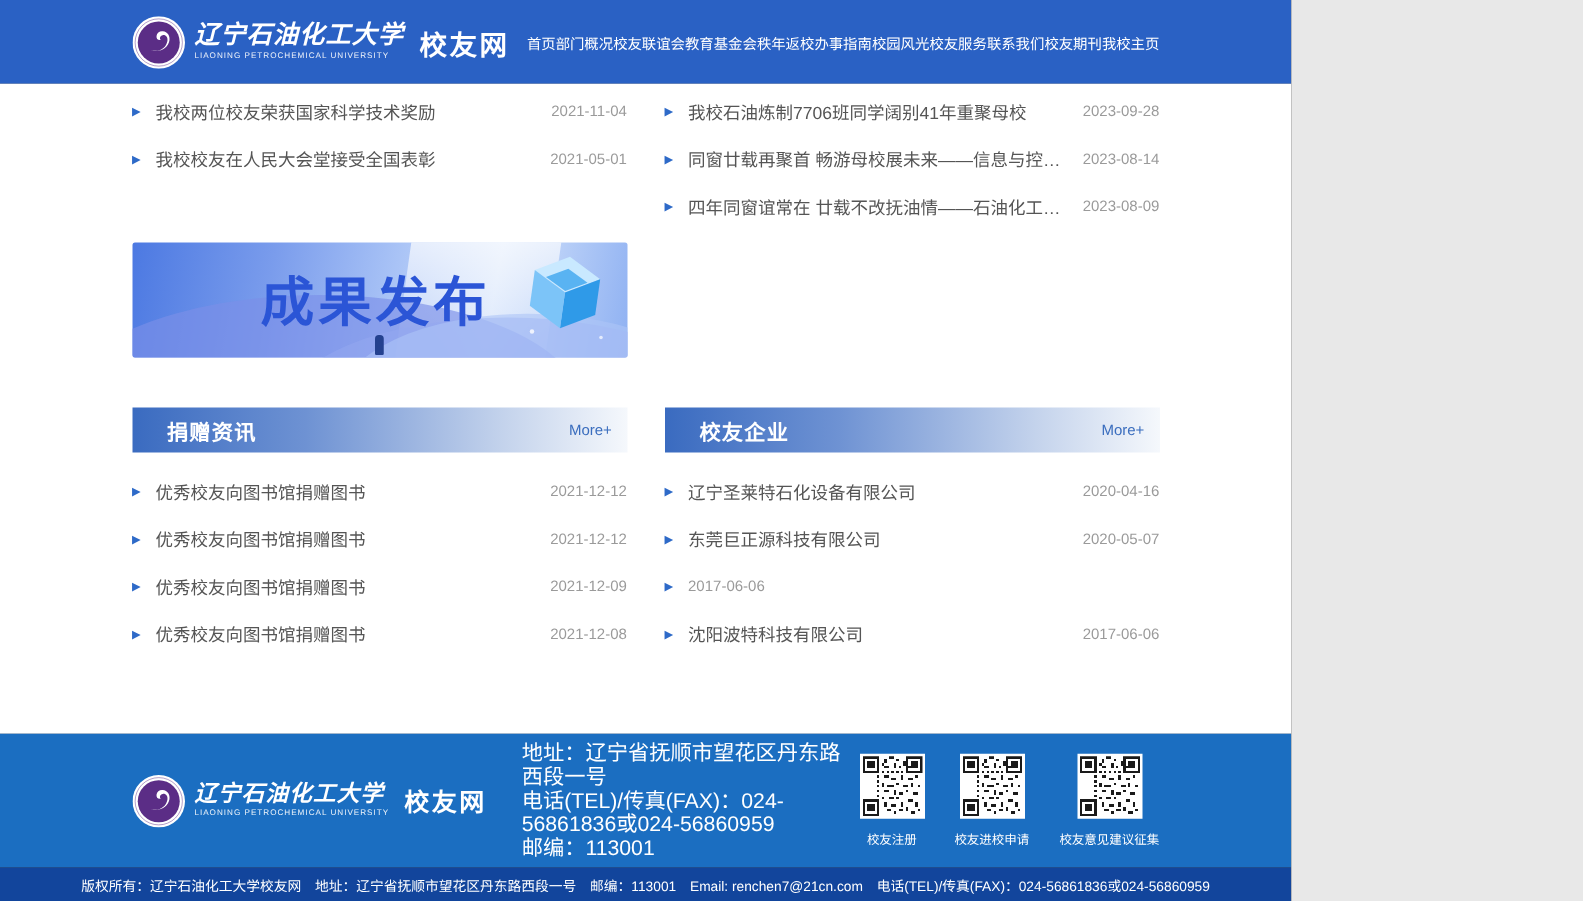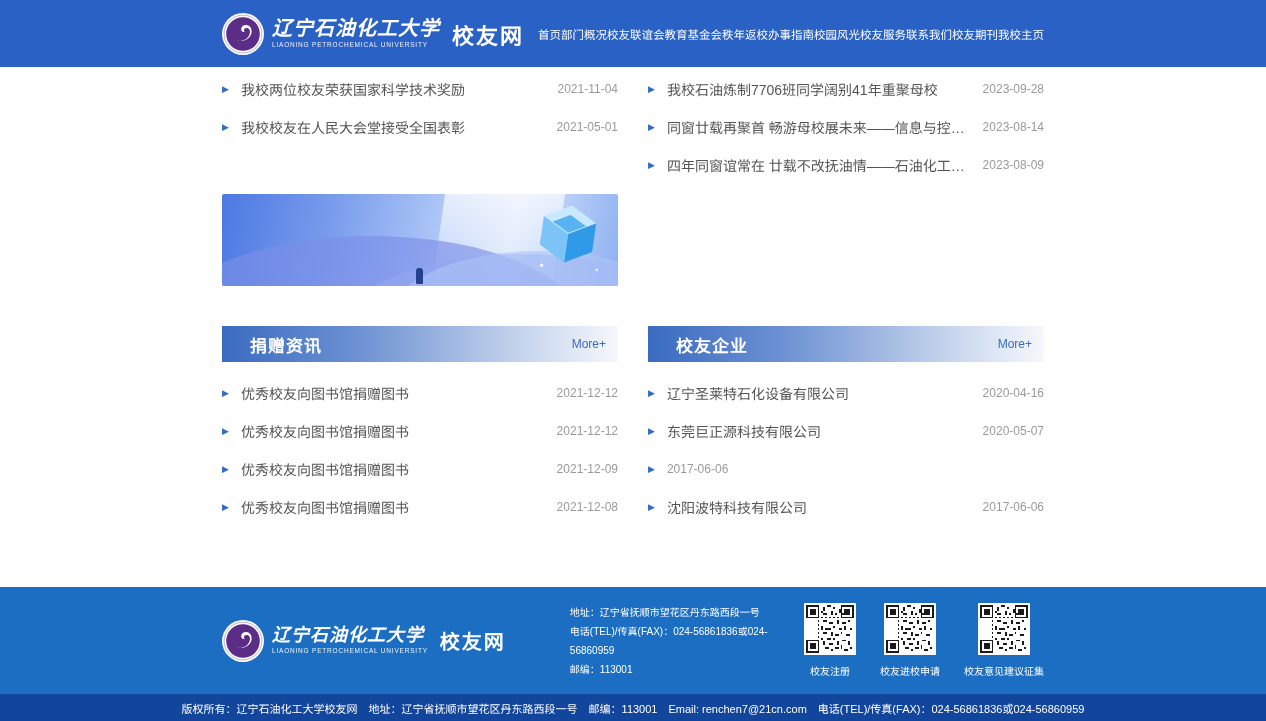--- a/index.html
+++ b/index.html
@@ -1,18 +1,18 @@
 <!DOCTYPE html>
 <html lang="zh-CN"><head>
 <meta charset="utf-8">
 <style>
   * { box-sizing: border-box; margin: 0; padding: 0; }
   html, body { background: #e8e8e8; }
   body { width: 1266px; margin: 0 auto; font-family: "Liberation Sans", "DejaVu Sans", sans-serif; }
-  .page { width: 1266px; height: 721px; display: flex; flex-direction: column; background: #404040; overflow: hidden; }
+  .page { width: 1033px; height: 721px; display: flex; flex-direction: column; background: #404040; overflow: hidden; }
 
   
   .topbar { height: 67px; background: #2a61c4; flex: 0 0 auto; }
   .topbar-inner { width: 822px; margin: 0 auto; height: 100%; display: flex; align-items: center; justify-content: space-between; }
   .brand { display: flex; align-items: center; cursor: pointer; }
   .logo-badge { width: 42px; height: 42px; flex: 0 0 auto; }
   .brand-text { display: flex; flex-direction: column; margin-left: 8px; color: #fff; line-height: 1; }
   .brand-cn { font-family: "Liberation Serif", "DejaVu Serif", serif; font-weight: bold; font-style: italic; font-size: 20px; letter-spacing: 1px; white-space: nowrap; }
   .brand-en { font-size: 6.5px; letter-spacing: 0.8px; margin-top: 4px; opacity: 0.92; white-space: nowrap; }
   .site-name { color: #fff; font-size: 22px; font-weight: bold; letter-spacing: 2px; margin-left: 12px; white-space: nowrap; }
@@ -54,21 +54,21 @@
   .section-head { height: 36px; display: flex; align-items: center; justify-content: space-between; background: linear-gradient(to right, #3a6bc0 0%, #6e92d3 35%, #c4d3ec 75%, #f5f8fc 100%); }
   .section-title { color: #fff; font-size: 17px; font-weight: bold; padding-left: 28px; letter-spacing: 1px; }
   .more-link { color: #3a6dbe; font-size: 12px; padding-right: 12px; text-decoration: none; cursor: pointer; }
   .section-list { padding-top: 12px; }
 
   
   .footer { height: 107px; background: #1b6ec1; flex: 0 0 auto; }
   .footer-inner { width: 822px; margin: 0 auto; height: 100%; display: flex; align-items: center; }
   .footer-brand .brand-cn { font-size: 18px; }
   .footer-brand .site-name { font-size: 20px; }
-  .footer-contact { margin-left: 64px; color: #fff; font-size: 10px; line-height: 19px; }
+  .footer-contact { margin-left: 28px; color: #fff; font-size: 17px; line-height: 19px; }
   .qr-group { margin-left: auto; display: flex; gap: 24px; align-items: flex-start; }
   .qr-item { display: flex; flex-direction: column; align-items: center; }
   .qr-box { width: 52px; height: 52px; background: #fff; padding: 2px; }
   .qr-label { margin-top: 8px; font-size: 10px; color: #fff; white-space: nowrap; }
 
   .bottombar { height: 27px; background: #12459c; color: #fff; font-size: 11px; display: flex; align-items: center; justify-content: center; flex: 0 0 auto; white-space: nowrap; }
 </style>
 </head>
 <body>
 
@@ -165,20 +165,21 @@
           <svg class="cube-icon" width="72" height="78" viewBox="0 0 60 65">
             <g transform="rotate(8 30 30)">
               <polygon points="30,6 52,18 30,30 8,18" fill="#c9e9ff"></polygon>
               <polygon points="52,18 52,42 30,54 30,30" fill="#2f9ae8"></polygon>
               <polygon points="8,18 30,30 30,54 8,42" fill="#7cc4f8"></polygon>
               <polygon points="30,14 44,21.5 30,29 16,21.5" fill="#59b3f2"></polygon>
             </g>
             <circle cx="8" cy="56" r="1.5" fill="#ffffff" opacity=".8"></circle>
             <circle cx="54" cy="60" r="1.2" fill="#ffffff" opacity=".7"></circle>
           </svg>
+          <span class="banner-title-achieve">成果发布</span>
           <div class="person-silhouette"></div>
         </div>
       </div>
 
       <div class="two-col section-row">
         <div class="col">
           <div class="section-head">
             <span class="section-title">捐赠资讯</span>
             <a class="more-link">More+</a>
           </div>

